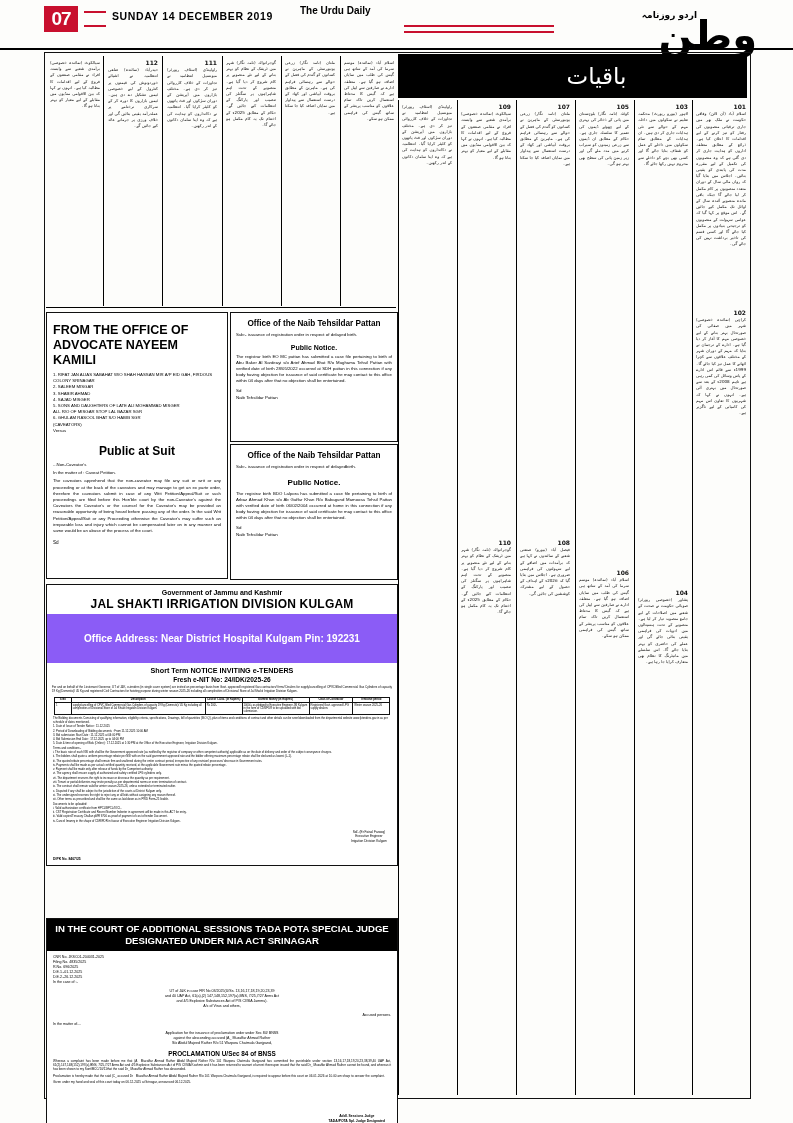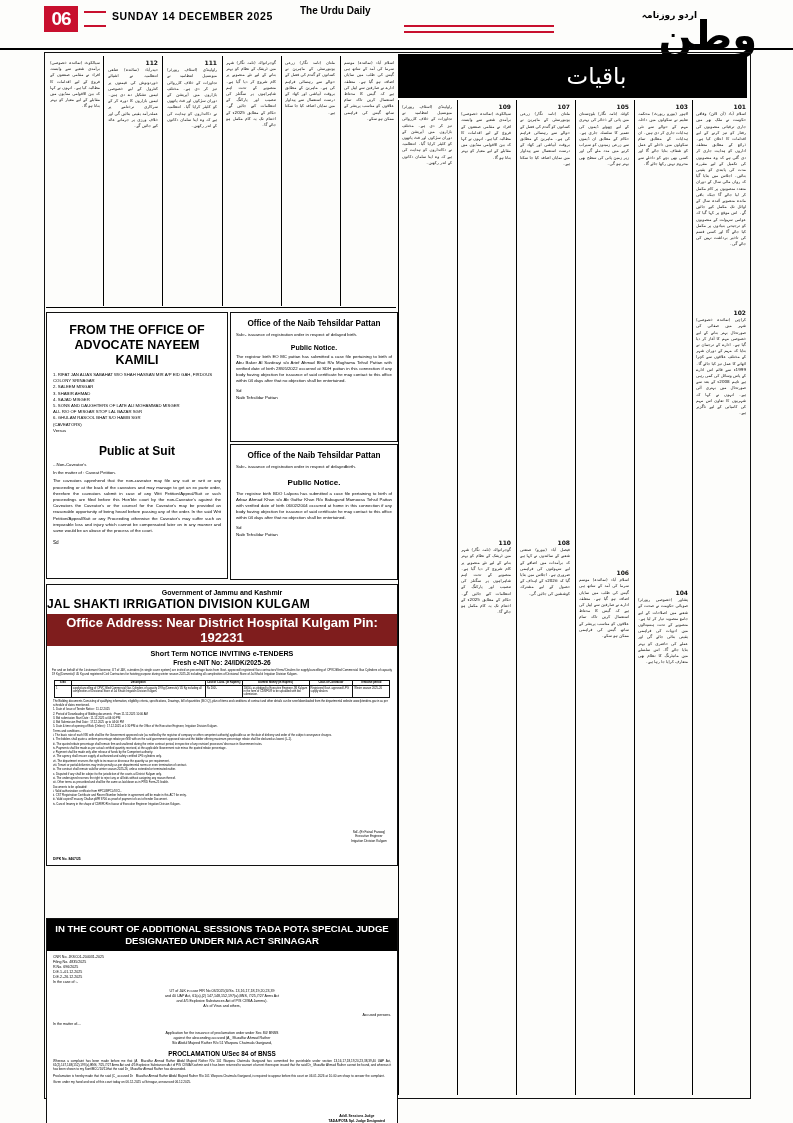--- a/index.html
+++ b/index.html
@@ -35,21 +35,21 @@
 
   
   .banner{position:absolute;left:398px;top:54px;width:349px;height:44px;background:#000;}
   .banner .txt{position:absolute;inset:0;display:flex;align-items:center;justify-content:center;
                color:#fff;font-family:"DejaVu Sans",sans-serif;font-size:23px;letter-spacing:6px;direction:rtl;padding-left:48px;}
 
   
   .adbox{position:absolute;border:1px solid #111;background:#fff;}
 
   .ad1{left:46px;top:312px;width:180px;height:265px;}
-  .ad1 h2{margin:10px 6px 2px;font-size:12.5px;line-height:15px;text-align:center;font-weight:bold;
+  .ad1 h2{margin:10px 6px 2px;font-size:12.5px;line-height:15px;text-align:left;font-weight:bold;
           font-family:"Liberation Sans",sans-serif;}
   .ad1 .lines{margin:4px 6px 0;font-size:4.3px;line-height:6.2px;}
   .ad1 .pal{margin:10px 0 4px;text-align:center;font-size:12px;font-weight:bold;}
   .ad1 .body{margin:2px 6px;font-size:4.3px;line-height:6.2px;text-align:justify;}
   .ad1 .sd{margin:6px 6px 2px;font-size:4.6px;}
 
   .ad2{left:230px;top:312px;width:166px;height:128px;}
   .ad2 h3{margin:6px 4px 3px;font-size:8.2px;line-height:10px;text-align:center;font-weight:bold;}
   .ad2 .sub{margin:0 5px;font-size:4.4px;line-height:6px;}
   .ad2 .pn{margin:6px 0 3px;text-align:center;font-size:7px;font-weight:bold;}
@@ -60,22 +60,22 @@
   .ad3 h3{margin:6px 4px 3px;font-size:8.2px;line-height:10px;text-align:center;font-weight:bold;}
   .ad3 .sub{margin:0 5px;font-size:4.4px;line-height:6px;}
   .ad3 .pn{margin:8px 0 4px;text-align:center;font-size:8px;font-weight:bold;}
   .ad3 .body{margin:2px 5px;font-size:4.3px;line-height:6.1px;text-align:justify;}
   .ad3 .sd{margin:4px 5px;font-size:4.4px;}
 
   
   .tender{position:absolute;left:46px;top:584px;width:350px;height:280px;border:1px solid #111;background:#fff;}
   .t-gov{text-align:center;font-size:7px;font-weight:bold;margin-top:4px;}
   .t-off{text-align:center;font-size:9.5px;font-weight:bold;margin-top:1px;}
-  .t-div{text-align:left;font-size:12px;font-weight:bold;margin-top:1px;letter-spacing:.2px;}
-  .t-addr{background:#7f1d1d;color:#fff;text-align:center;font-size:13px;font-weight:bold;margin:3px 0 0;padding:1px 0;}
+  .t-div{text-align:center;font-size:12px;font-weight:bold;margin-top:1px;letter-spacing:.2px;}
+  .t-addr{background:#8b5cf6;color:#fff;text-align:center;font-size:10px;font-weight:bold;margin:3px 0 0;padding:19px 0;}
   .t-short{text-align:center;font-size:7.2px;font-weight:bold;margin-top:3px;}
   .t-nit{text-align:center;font-size:6.6px;font-weight:bold;margin-top:1px;}
   .t-para{margin:3px 5px;font-size:2.9px;line-height:3.8px;text-align:justify;}
   table.tt{width:96%;margin:2px auto;border-collapse:collapse;font-size:2.7px;}
   table.tt th,table.tt td{border:.5px solid #111;padding:.5px 1px;line-height:3.4px;vertical-align:top;}
   table.tt th{font-weight:bold;background:#fff;}
   .t-list{margin:2px 6px;font-size:2.8px;line-height:3.7px;}
   .t-list div{margin-bottom:.6px;}
   .t-sig{position:absolute;right:10px;bottom:22px;text-align:center;font-size:3.2px;line-height:4.4px;}
   .t-dipk{position:absolute;left:6px;bottom:4px;font-size:3.4px;font-weight:bold;}
@@ -89,24 +89,24 @@
   .c-body{margin:2px 6px;font-size:3.1px;line-height:4.2px;text-align:justify;}
   .c-sig{position:absolute;right:12px;bottom:16px;text-align:center;font-size:3.4px;line-height:4.6px;font-weight:bold;}
   .c-dipk{position:absolute;left:6px;bottom:4px;font-size:3.4px;font-weight:bold;}
 </style>
 </head>
 <body>
 
 <div class="page">
 
   <div class="masthead">
-    <div class="pagebox">06</div>
+    <div class="pagebox">07</div>
     <div class="mh-rule l1"></div>
     <div class="mh-rule l2"></div>
-    <div class="mh-date">SUNDAY  14 DECEMBER 2025</div>
+    <div class="mh-date">SUNDAY  14 DECEMBER 2019</div>
     <div class="mh-kicker">The Urdu Daily</div>
     <div class="mh-rule r1"></div>
     <div class="mh-rule r2"></div>
     <div class="mh-urdu">وطن</div>
     <div class="mh-urdu-sm">اردو روزنامہ</div>
   </div>
 
   <div class="frame"></div>
 
   <div class="banner">

